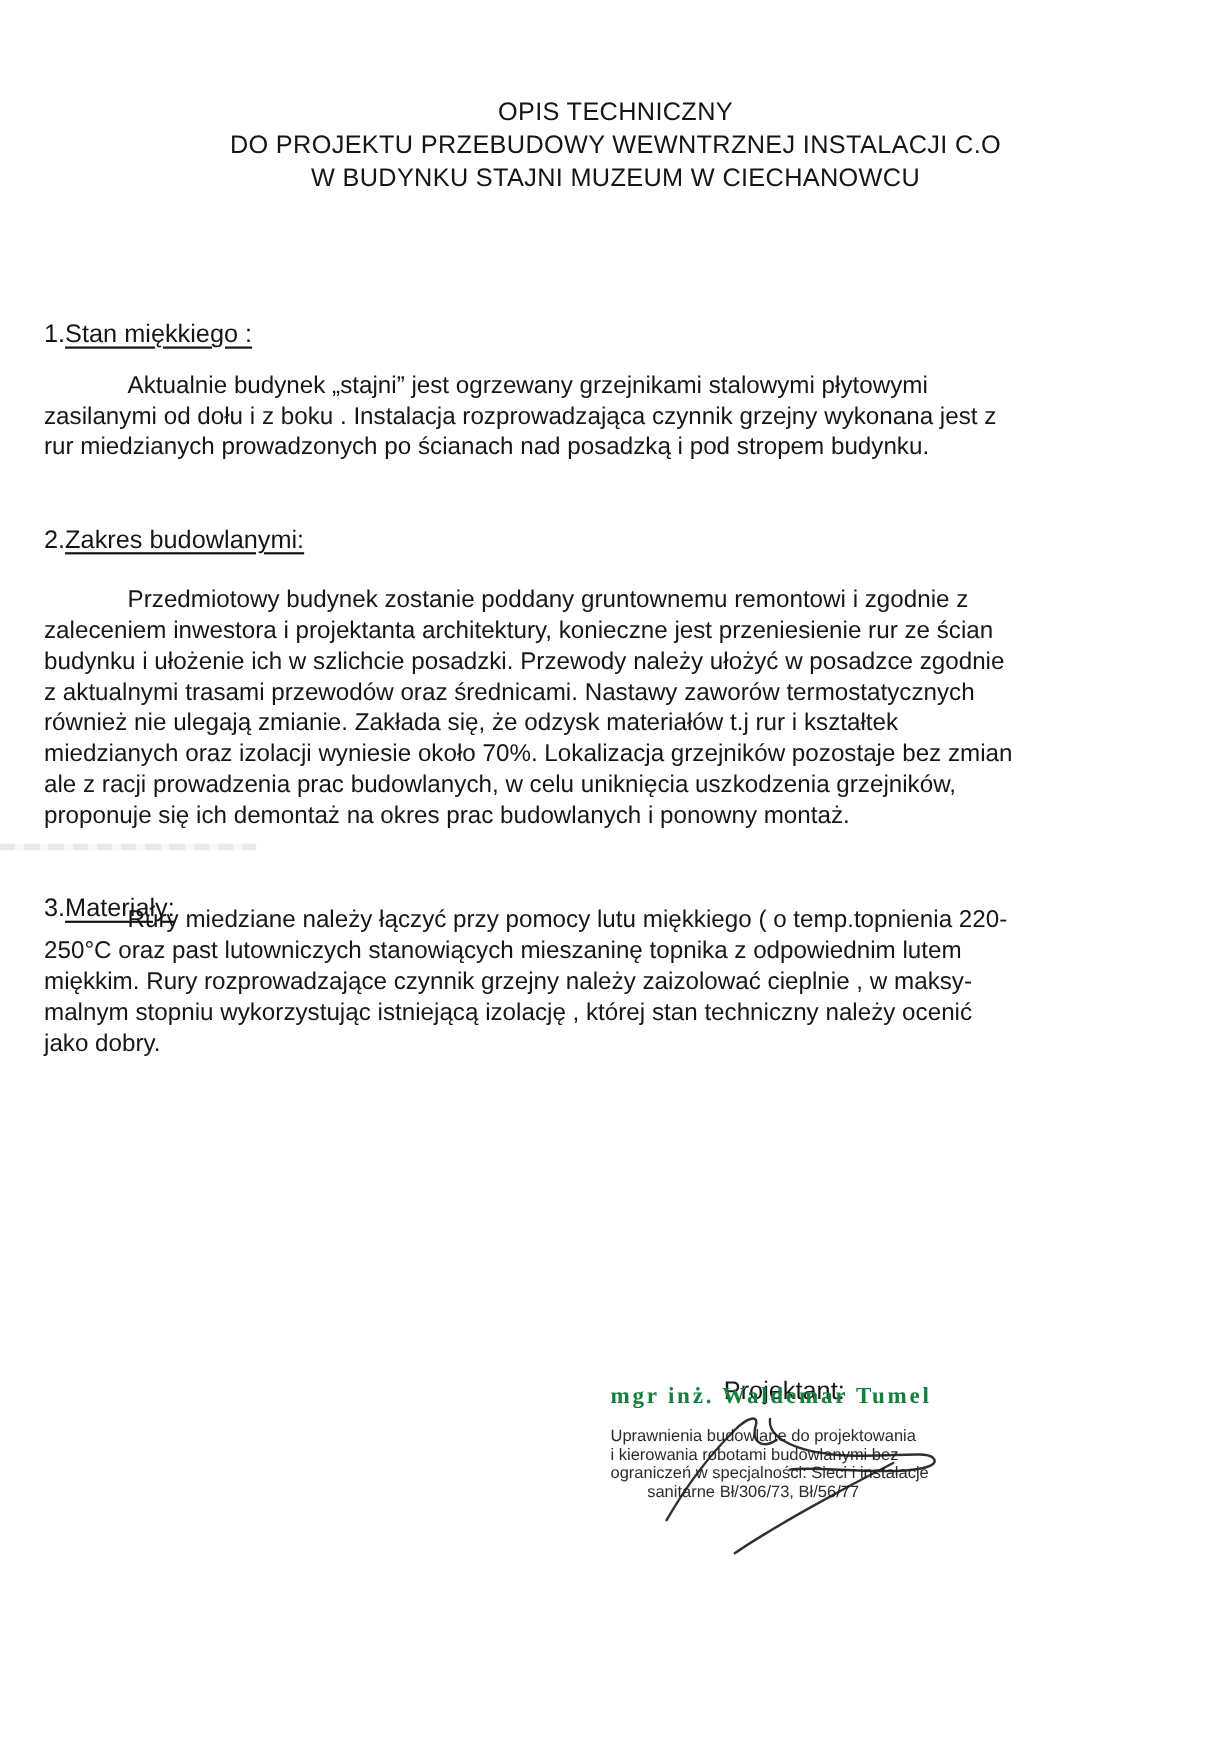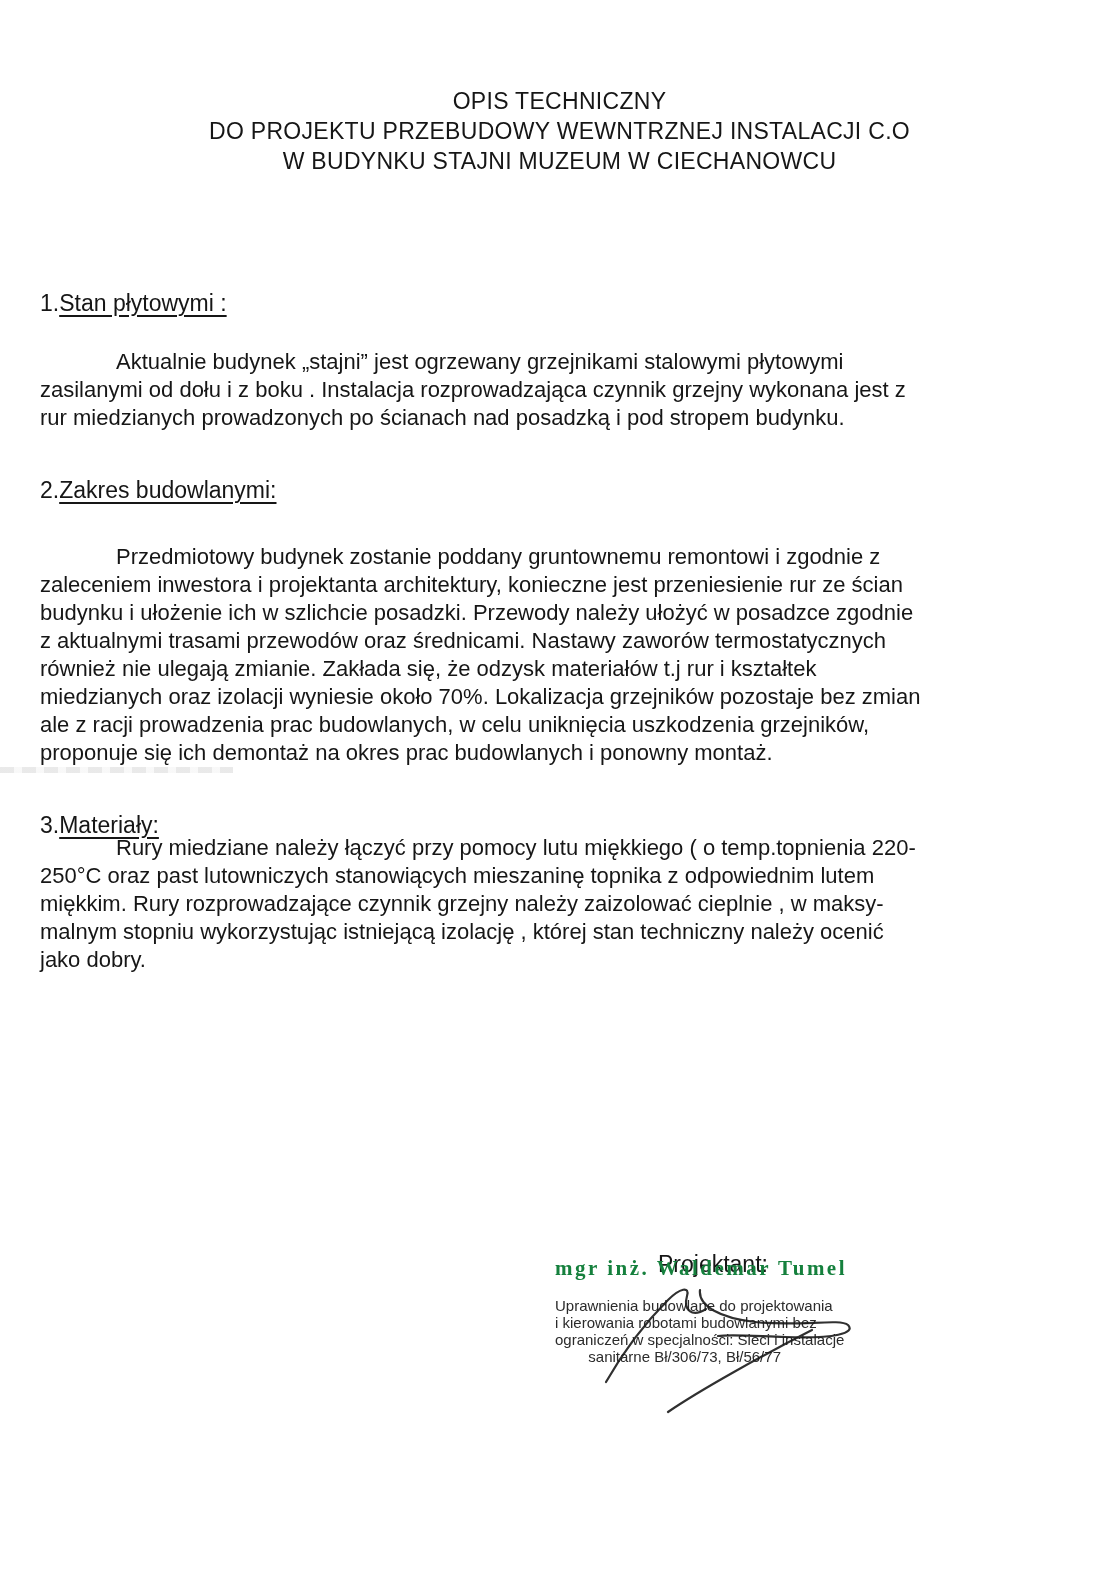--- a/index.html
+++ b/index.html
@@ -27,21 +27,20 @@
   }
   .heading .u{
     text-decoration:underline;
     text-underline-offset:4px;
   }
   .bodytext{
     position:absolute;left:40px;width:1062px;
     font-size:22px;line-height:28px;
     white-space:pre-line;
     text-indent:76px;
-    margin-top:12px;
   }
   .sig-role{
     position:absolute;left:658px;top:1215px;
     font-size:23px;
     margin-top:36px;
   }
   .sig-name{
     position:absolute;left:555px;top:1256px;
     font-family:"Liberation Serif",serif;
     font-weight:700;font-size:21px;
@@ -66,21 +65,21 @@
 </style>
 </head>
 <body>
 
 <div class="page">
 
   <div class="title">OPIS TECHNICZNY
 DO PROJEKTU PRZEBUDOWY WEWNTRZNEJ INSTALACJI C.O
 W BUDYNKU STAJNI MUZEUM W CIECHANOWCU</div>
 
-  <div class="heading" style="top:290px"><span>1.</span><span class="u">Stan płytowymi :</span></div>
+  <div class="heading" style="top:290px"><span>1.</span><span class="u">Stan miękkiego :</span></div>
 
   <div class="bodytext" style="top:336px">Aktualnie budynek „stajni” jest ogrzewany grzejnikami stalowymi płytowymi
 zasilanymi od dołu i z boku . Instalacja rozprowadzająca czynnik grzejny wykonana jest z
 rur miedzianych prowadzonych po ścianach nad posadzką i pod stropem budynku.</div>
 
   <div class="heading" style="top:477px"><span>2.</span><span class="u">Zakres budowlanymi:</span></div>
 
   <div class="bodytext" style="top:531px">Przedmiotowy budynek zostanie poddany gruntownemu remontowi i zgodnie z
 zaleceniem inwestora i projektanta architektury, konieczne jest przeniesienie rur ze ścian
 budynku i ułożenie ich w szlichcie posadzki. Przewody należy ułożyć w posadzce zgodnie

